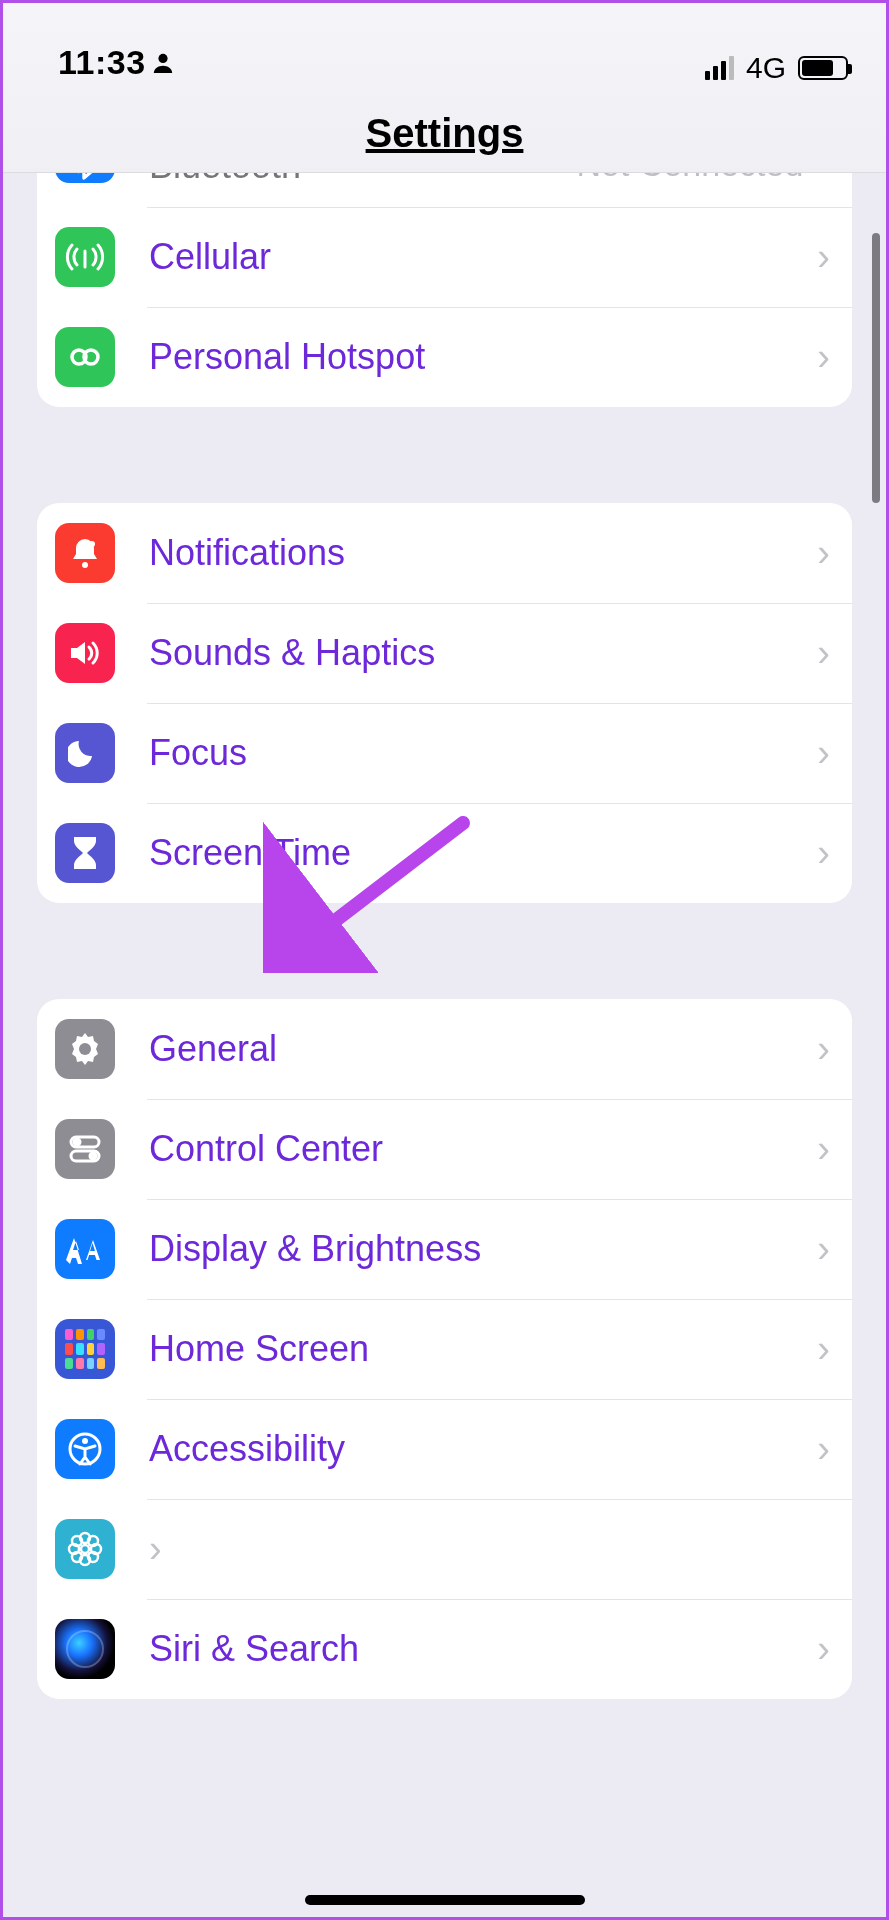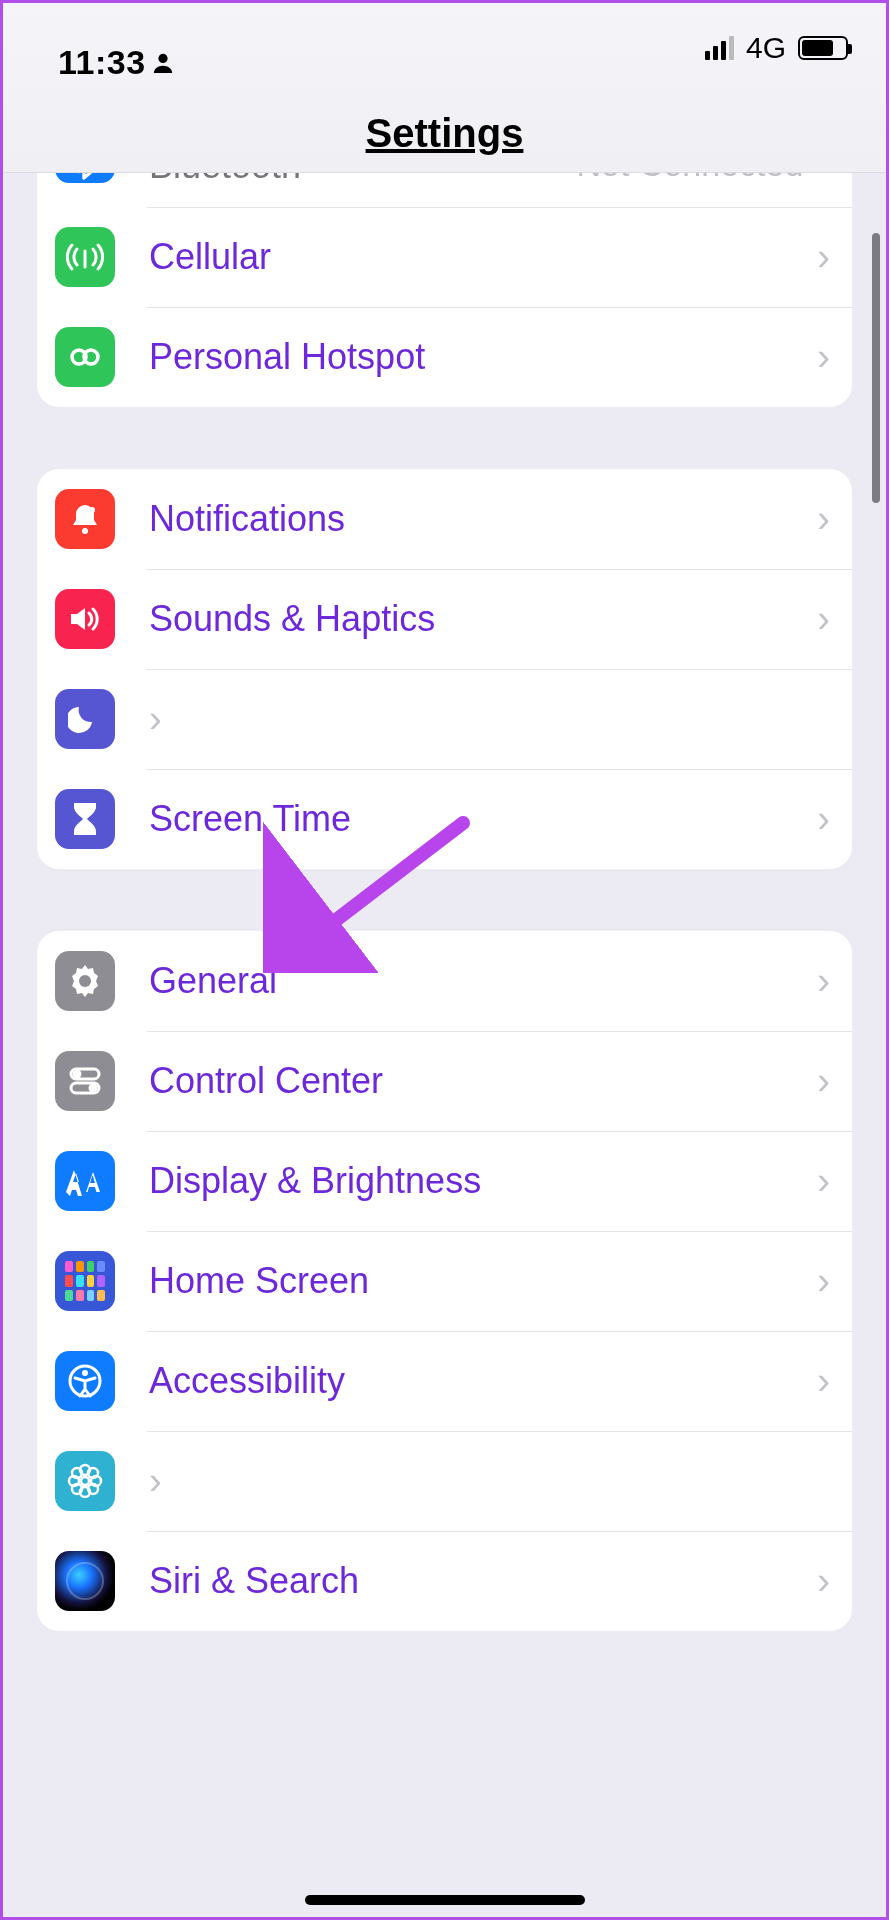--- a/index.html
+++ b/index.html
@@ -25,21 +25,21 @@
     font-size: 34px;
     font-weight: 700;
     letter-spacing: 0.5px;
     color: #000;
     display: flex;
     align-items: center;
     gap: 6px;
   }
   .status-right {
     position: absolute;
-    top: 28px; right: 38px;
+    top: 48px; right: 38px;
     display: flex;
     align-items: center;
     gap: 12px;
     justify-content: flex-end;
   }
   .signal-bars {
     display: flex; align-items: flex-end; gap: 3px;
   }
   .signal-bars span {
     width: 5px; background:#000; border-radius:1px;
@@ -69,21 +69,21 @@
   
   .content {
     position:absolute; top:170px; left:0; right:0; bottom:0;
     padding: 0 34px;
     overflow: hidden;
   }
 
   .group {
     background:#fff;
     border-radius: 22px;
-    margin-top: 62px;
+    margin-top: 96px;
     overflow:hidden;
   }
   .group.first { margin-top: -28px; border-top-left-radius:0; border-top-right-radius:0; }
 
   .row {
     display:flex; align-items:center;
     padding: 20px 22px 20px 18px;
     min-height: 92px;
     position:relative;
   }
@@ -245,20 +245,21 @@
       </div>
       <div class="label">Sounds &amp; Haptics</div>
       <div class="chevron">›</div>
     </div>
     <div class="row">
       <div class="icon ic-indigo">
         <svg width="34" height="34" viewBox="0 0 34 34" fill="#fff">
             <path d="M24 20a12 12 0 01-13-15 13 13 0 1013 15z"></path>
           </svg>
       </div>
+      <div class="label">Focus</div>
       <div class="chevron">›</div>
     </div>
     <div class="row">
       <div class="icon ic-indigo">
         <svg width="30" height="36" viewBox="0 0 30 36" fill="#fff">
             <path d="M4 2h22v4c0 5-6 9-9 12 3 3 9 7 9 12v4H4v-4c0-5 6-9 9-12-3-3-9-7-9-12z"></path>
           </svg>
       </div>
       <div class="label">Screen Time</div>
       <div class="chevron">›</div>

